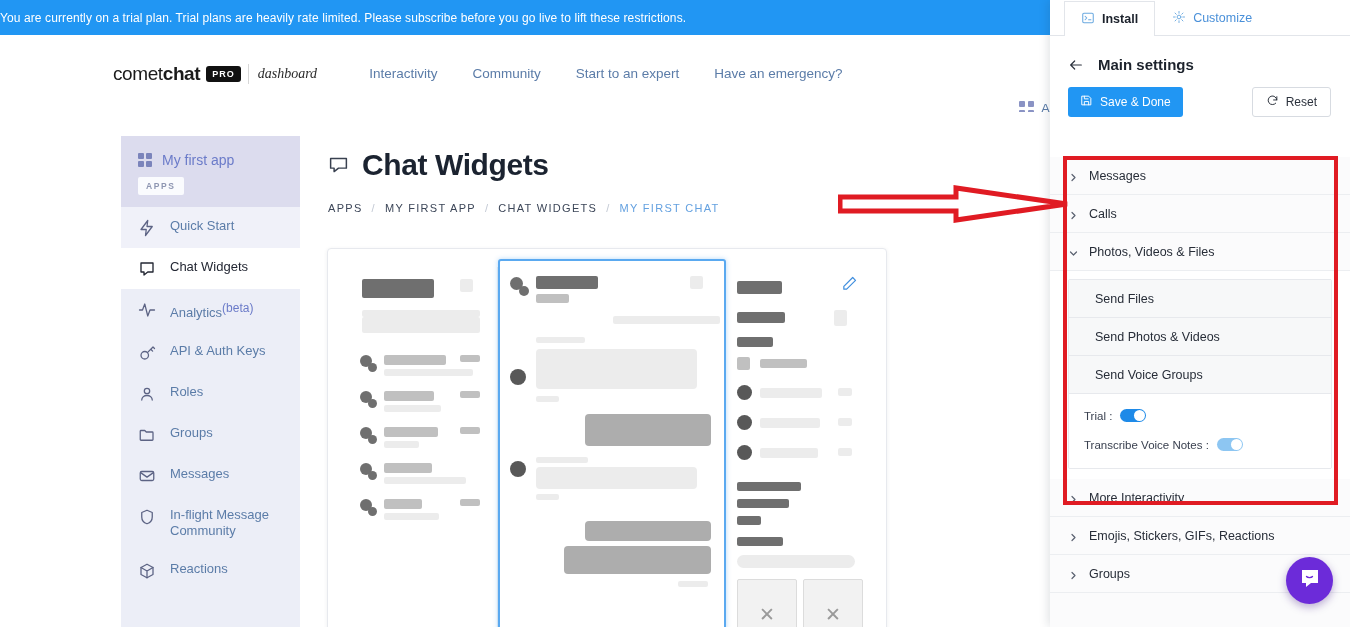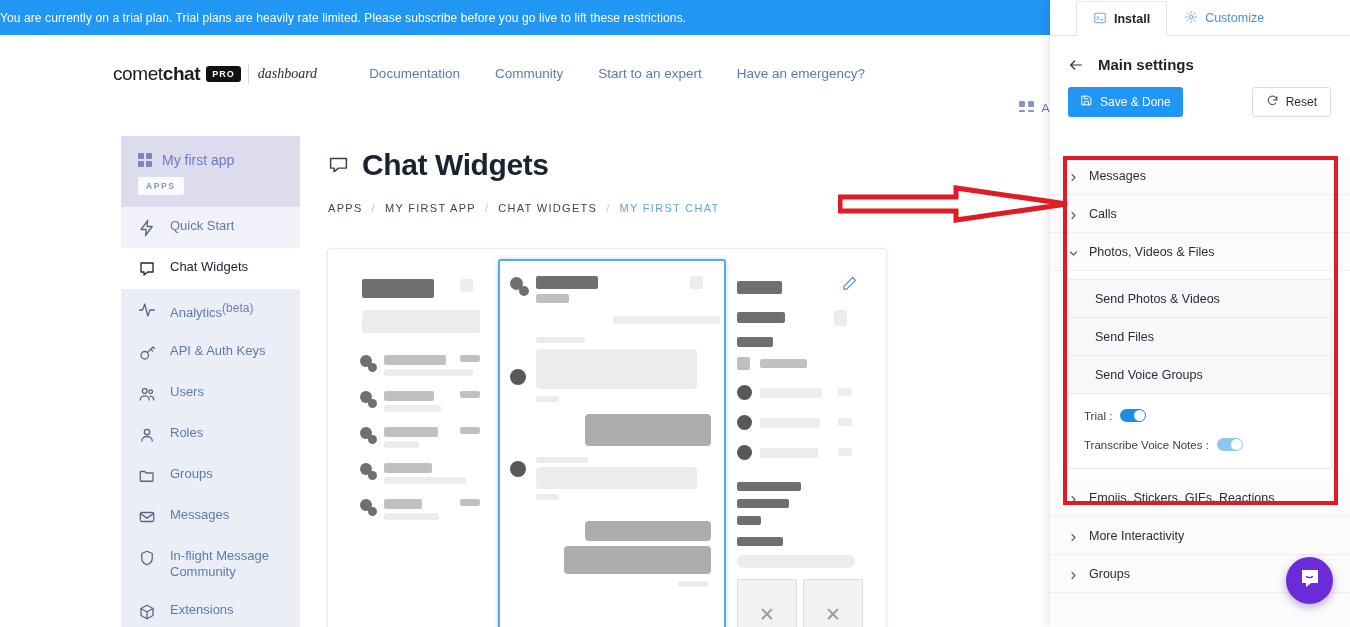--- a/index.html
+++ b/index.html
@@ -103,21 +103,21 @@
           display:flex; align-items:center; justify-content:center; color:#9a9a9a; font-size:19px; }
 
   
   .panel {
     position:absolute; right:0; top:0; width:300px; height:627px;
     background:#fff; box-shadow:-2px 0 9px rgba(25,35,55,.13);
   }
   .panel-tabs { display:flex; height:36px; border-bottom:1px solid #e2e5ea; padding-left:14px; }
   .ptab { display:flex; align-items:center; gap:7px; font-size:12.5px; padding:0 16px;
           border:1px solid transparent; border-bottom:none; cursor:pointer; }
-  .ptab.active { background:#fff; border-color:#e2e5ea; color:#1c222c; font-weight:700; position:relative; top:1px;margin-left:12px; }
+  .ptab.active { background:#fff; border-color:#e2e5ea; color:#1c222c; font-weight:700; position:relative; top:1px; }
   .ptab.inactive { color:#4a90d9; }
   .ptab svg { width:14px; height:14px; }
 
   .panel-head { display:flex; align-items:center; gap:14px; padding:20px 0 0 18px; }
   .back-ic { width:16px; height:16px; color:#2b313c; cursor:pointer; }
   .panel-title { font-size:15px; font-weight:700; color:#1c222c; }
 
   .panel-actions { display:flex; align-items:center; justify-content:space-between; padding:14px 19px 0 18px; }
   .btn-save {
     display:flex; align-items:center; gap:7px; background:#2196f3; color:#fff;
@@ -179,21 +179,21 @@
   </div>
 
   <div class="topbar">
     <div class="brand">
       <span class="brand-comet"><span>comet</span><b>chat</b></span>
       <span class="brand-pro">PRO</span>
       <span class="brand-sep"></span>
       <span class="brand-dash">dashboard</span>
     </div>
     <nav class="topnav">
-      <a href="#">Documentation</a>
+      <a href="#">Interactivity</a>
       <a href="#">Community</a>
       <a href="#">Start to an expert</a>
       <a href="#">Have an emergency?</a>
     </nav>
     <div class="topright">
       <span class="grid-ic">
           <i></i>
           <i></i>
           <i></i>
           <i></i>
@@ -246,31 +246,20 @@
     <div class="sb-item">
       <span class="sb-ic">
         <svg viewBox="0 0 24 24" fill="none" stroke="currentColor" stroke-width="1.7" stroke-linecap="round" stroke-linejoin="round">
             <circle cx="9" cy="15" r="5"></circle>
             <path d="M12.5 11.5 20 4M17 7l2.5 2.5M20 4l2 2"></path>
           </svg>
       </span>
       <span class="sb-label">API &amp; Auth Keys</span>
     </div>
 
-    <div class="sb-item">
-      <span class="sb-ic">
-        <svg viewBox="0 0 24 24" fill="none" stroke="currentColor" stroke-width="1.7" stroke-linecap="round" stroke-linejoin="round">
-            <circle cx="9" cy="8" r="3.2"></circle>
-            <path d="M3 20c0-3.3 2.7-5.5 6-5.5s6 2.2 6 5.5"></path>
-            <circle cx="17" cy="9" r="2.4"></circle>
-            <path d="M16 14.8c2.6.2 5 2.1 5 5.2"></path>
-          </svg>
-      </span>
-      <span class="sb-label">Users</span>
-    </div>
 
     <div class="sb-item">
       <span class="sb-ic">
         <svg viewBox="0 0 24 24" fill="none" stroke="currentColor" stroke-width="1.7" stroke-linecap="round" stroke-linejoin="round">
             <circle cx="12" cy="8" r="3.6"></circle>
             <path d="M5 20c0-3.6 3.1-6 7-6s7 2.4 7 6"></path>
           </svg>
       </span>
       <span class="sb-label">Roles</span>
     </div>
@@ -303,21 +292,21 @@
       <span class="sb-label">In-flight Message Community</span>
     </div>
 
     <div class="sb-item">
       <span class="sb-ic">
         <svg viewBox="0 0 24 24" fill="none" stroke="currentColor" stroke-width="1.7" stroke-linecap="round" stroke-linejoin="round">
             <path d="M12 3 4 7.3v9.4L12 21l8-4.3V7.3z"></path>
             <path d="M4 7.3 12 12l8-4.7M12 12v9"></path>
           </svg>
       </span>
-      <span class="sb-label">Extensions</span>
+      <span class="sb-label">Reactions</span>
     </div>
 
   </aside>
 
   <main class="main">
     <div class="page-title-row">
       <span class="bubble-ic">
         <svg viewBox="0 0 24 24" fill="none" stroke="currentColor" stroke-width="1.7" stroke-linecap="round" stroke-linejoin="round">
             <path d="M21 4H3v11h4v4l5-4h9z"></path>
           </svg>
@@ -530,29 +519,29 @@
       </div>
 
       <div class="acc-sub-wrap">
         <div class="acc-sub-box">
           <div class="acc-sub">
             <span class="chev">
               <svg viewBox="0 0 12 12" fill="none" stroke="currentColor" stroke-width="1.6" stroke-linecap="round" stroke-linejoin="round">
                   <path d="M4 2l4 4-4 4"></path>
                 </svg>
             </span>
-            <span>Send Photos &amp; Videos</span>
+            <span>Send Files</span>
           </div>
           <div class="acc-sub">
             <span class="chev">
               <svg viewBox="0 0 12 12" fill="none" stroke="currentColor" stroke-width="1.6" stroke-linecap="round" stroke-linejoin="round">
                   <path d="M4 2l4 4-4 4"></path>
                 </svg>
             </span>
-            <span>Send Files</span>
+            <span>Send Photos &amp; Videos</span>
           </div>
           <div class="acc-sub">
             <span class="chev">
               <svg viewBox="0 0 12 12" fill="none" stroke="currentColor" stroke-width="1.6" stroke-linecap="round" stroke-linejoin="round">
                   <path d="M2 4l4 4 4-4"></path>
                 </svg>
             </span>
             <span>Send Voice Groups</span>
           </div>
           <div class="acc-body">
@@ -571,30 +560,30 @@
           </div>
         </div>
       </div>
 
       <div class="acc-row">
         <span class="chev">
           <svg viewBox="0 0 12 12" fill="none" stroke="currentColor" stroke-width="1.6" stroke-linecap="round" stroke-linejoin="round">
               <path d="M4 2l4 4-4 4"></path>
             </svg>
         </span>
-        <span>Emojis, Stickers, GIFs, Reactions</span>
+        <span>More Interactivity</span>
       </div>
 
       <div class="acc-row">
         <span class="chev">
           <svg viewBox="0 0 12 12" fill="none" stroke="currentColor" stroke-width="1.6" stroke-linecap="round" stroke-linejoin="round">
               <path d="M4 2l4 4-4 4"></path>
             </svg>
         </span>
-        <span>More Interactivity</span>
+        <span>Emojis, Stickers, GIFs, Reactions</span>
       </div>
 
       <div class="acc-row">
         <span class="chev">
           <svg viewBox="0 0 12 12" fill="none" stroke="currentColor" stroke-width="1.6" stroke-linecap="round" stroke-linejoin="round">
               <path d="M4 2l4 4-4 4"></path>
             </svg>
         </span>
         <span>Groups</span>
       </div>

